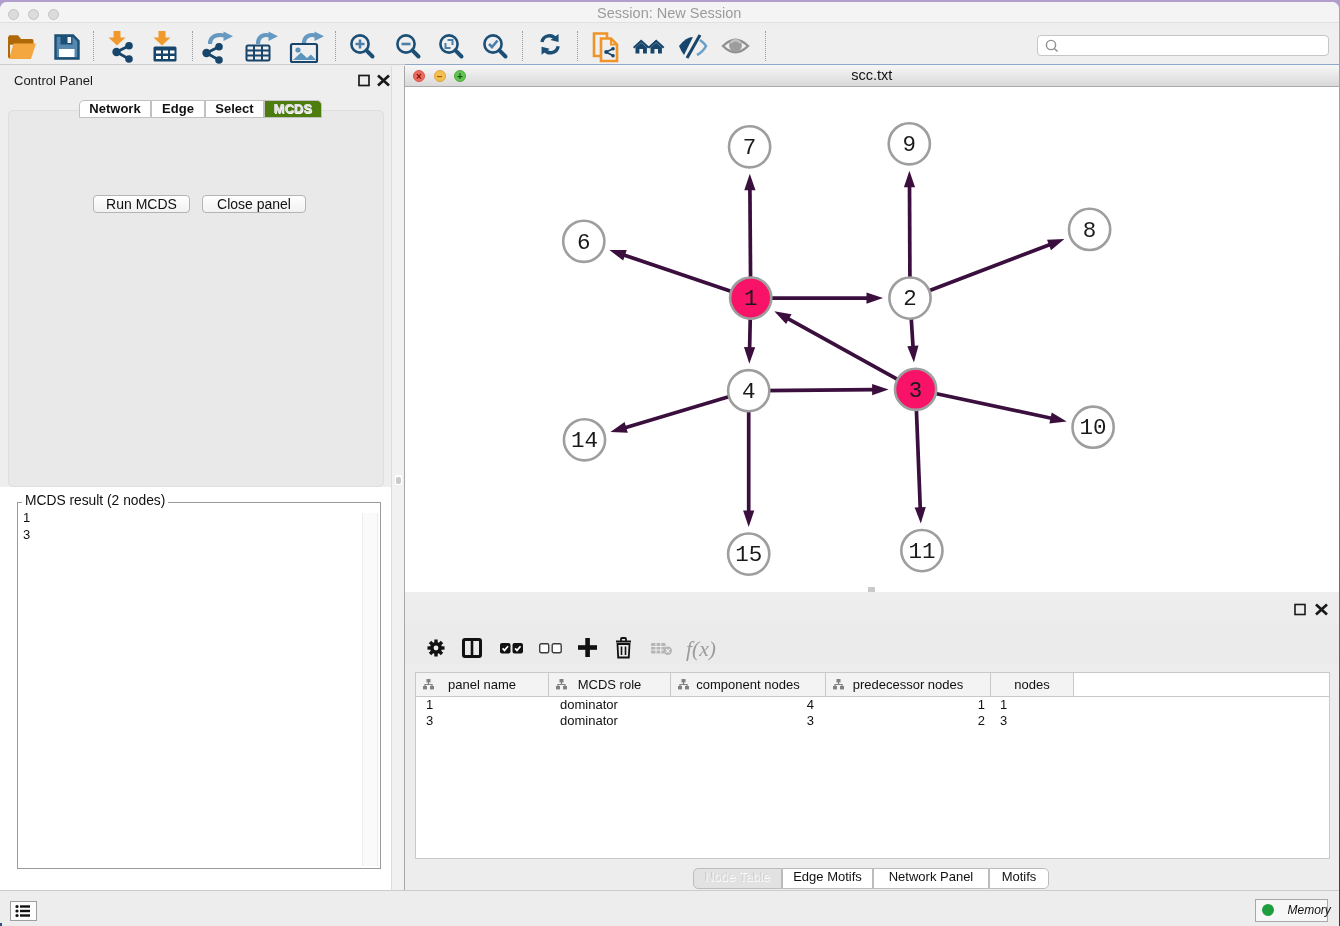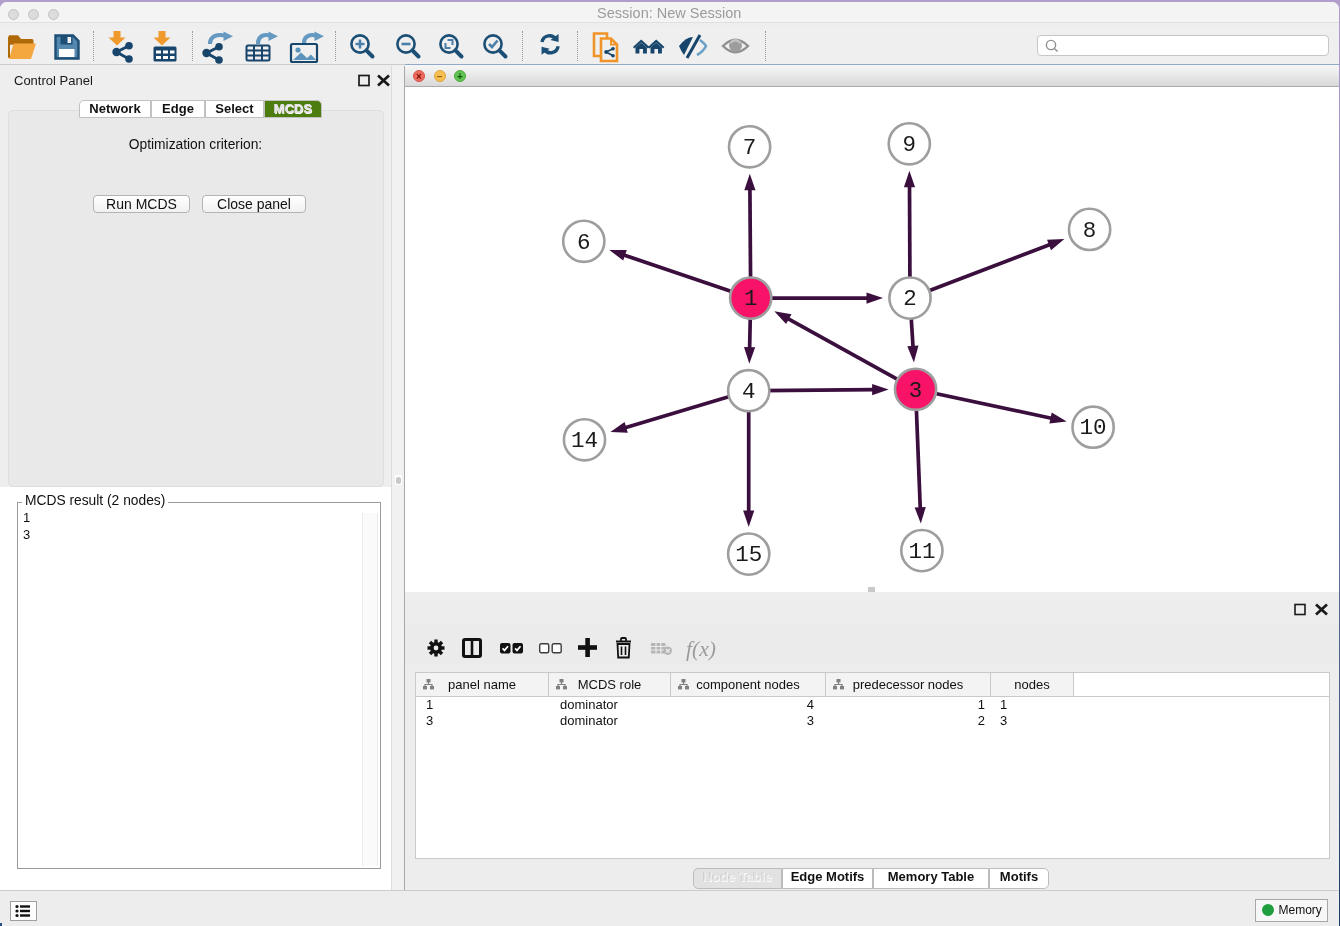--- a/index.html
+++ b/index.html
@@ -59,30 +59,30 @@
 #tpanel{position:absolute;left:405px;top:597px;width:933.5px;height:293px;background:#ededed;}
 #tptitle{position:absolute;left:12px;top:1.5px;font-size:13px;color:#1a1a1a;margin-top:24px;}
 #ttoolbar{position:absolute;left:0px;top:24px;width:100%;height:41px;background:#ebebeb;}
 #tablewrap{position:absolute;left:10px;top:73px;width:915px;height:187px;background:#fff;
  border:1px solid #c9c9c9;box-sizing:border-box;}
 .th{position:absolute;top:0;height:23px;background:#f3f3f3;border-right:1px solid #c9c9c9;
  box-sizing:border-box;font-size:13px;color:#111;text-align:center;line-height:23px;}
 #thbottom{position:absolute;left:0;top:23px;width:100%;height:0;border-top:1px solid #c9c9c9;}
 .td{position:absolute;font-size:13px;color:#111;height:17px;line-height:17px;}
 .btab{position:absolute;top:0;height:21px;box-sizing:border-box;border:1px solid #bcbcbc;
- background:#fff;font-size:13px;font-weight:bold;color:#111;text-align:center;line-height:15.5px;}
+ background:#fff;font-size:13px;font-weight:normal;color:#111;text-align:center;line-height:15.5px;}
 
 #statusbar{position:absolute;left:0;top:888px;width:100%;height:36px;background:#ededed;
  border-top:1px solid #cccccc;}
 #listbtn{position:absolute;left:10px;top:10px;width:27px;height:20px;background:#fdfdfd;
  border:1px solid #9f9f9f;box-sizing:border-box;}
 #membtn{position:absolute;right:11px;top:8px;width:73px;height:23px;background:#f7f7f7;
  border:1px solid #a8a8a8;box-sizing:border-box;font-size:12px;color:#111;}
 #memdot{position:absolute;left:6px;top:4px;width:12px;height:12px;border-radius:50%;background:#1e9e3e;}
-#memtext{position:absolute;left:23px;top:3px;}
+#memtext{position:absolute;left:32px;top:3px;font-style:italic;}
 .etched{color:#e3e3e3;text-shadow:0.5px 0.5px 0 #ffffff,-0.5px -0.5px 0 #bfbfbf;}
 </style>
 </head>
 <body>
 <div id="win">
 <div id="titlebar">
  <div class="tl" style="left:8px;"></div>
  <div class="tl" style="left:28px;"></div>
  <div class="tl" style="left:48px;"></div>
  <div id="wtitle">Session: New Session</div>
@@ -240,41 +240,41 @@
  <div id="cptitle">Control Panel</div>
  <svg class="abs" style="right:1px;top:8px" width="32" height="13" viewBox="0 0 32 13">
    <rect x="1" y="1.5" width="10" height="10" fill="none" stroke="#1a1a1a" stroke-width="1.7"></rect>
    <path d="M20 1.5 L31 11.5 M31 1.5 L20 11.5" stroke="#1a1a1a" stroke-width="2.7" fill="none"></path>
  </svg>
  <div id="tabpane"></div>
  <div class="tab" style="left:79px;width:72px;border-radius:5px 0 0 0;">Network</div>
  <div class="tab" style="left:151px;width:54px;">Edge</div>
  <div class="tab" style="left:205px;width:59px;">Select</div>
  <div class="tab etched" style="left:264px;width:58px;background:#4d7c0f;border-radius:0 5px 0 0;">MCDS</div>
- <div id="optlabel">Optimization criterion:</div>
  <div class="btn" style="left:93px;width:97px;">Run MCDS</div>
  <div class="btn" style="left:202px;width:104px;">Close panel</div>
  <div id="respanel">
    <div id="groupbox">
      <div id="grouplabel">MCDS result (2 nodes)</div>
      <div id="mcdslist">1<br>3</div>
      <div id="scrolltrack"></div>
    </div>
  </div>
 </div>
 <div id="vdivider">
       <div id="vhandle">
         <i></i>
       </div>
     </div>
 <div id="netwin">
  <div id="nettitle">
   <div class="tl2" style="left:8px;background:#ed6a5e;border:1px solid #d5554b;color:#7c1007;">×</div>
   <div class="tl2" style="left:28.5px;background:#f5bf4f;border:1px solid #deA53a;color:#925b09;">–</div>
   <div class="tl2" style="left:49px;background:#61c354;border:1px solid #51a83f;color:#12560b;">+</div>
+  <div id="nettext">scc.txt</div>
  </div>
  <div id="netcanvas">
  <svg width="933" height="505" viewBox="0 0 933 505">
   <g stroke="#3a0e3d" stroke-width="3.7">
 <line x1="345.7" y1="211.1" x2="344.9" y2="101.3"></line>
 <line x1="345.7" y1="211.1" x2="218.1" y2="167.7"></line>
 <line x1="345.7" y1="211.1" x2="463.5" y2="211.1"></line>
 <line x1="345.7" y1="211.1" x2="344.6" y2="262.2"></line>
 <line x1="505.0" y1="211.1" x2="504.5" y2="98.3"></line>
 <line x1="505.0" y1="211.1" x2="645.8" y2="157.2"></line>
@@ -437,21 +437,21 @@
   <div class="td" style="left:410px;top:23px;width:159px;text-align:right;">1</div>
   <div class="td" style="left:584px;top:23px;">1</div>
   <div class="td" style="left:10px;top:38.5px;">3</div>
   <div class="td" style="left:144px;top:38.5px;">dominator</div>
   <div class="td" style="left:255px;top:38.5px;width:143px;text-align:right;">3</div>
   <div class="td" style="left:410px;top:38.5px;width:159px;text-align:right;">2</div>
   <div class="td" style="left:584px;top:38.5px;">3</div>
  </div>
  <div class="btab etched" style="left:288px;top:268.5px;width:89px;background:#e2e2e2;border-radius:5px 0 0 5px;">Node Table</div>
  <div class="btab" style="left:377px;top:268.5px;width:91px;">Edge Motifs</div>
- <div class="btab" style="left:468px;top:268.5px;width:116px;">Memory Table</div>
+ <div class="btab" style="left:468px;top:268.5px;width:116px;">Network Panel</div>
  <div class="btab" style="left:584px;top:268.5px;width:60px;border-radius:0 5px 5px 0;">Motifs</div>
 </div>
 <div id="statusbar">
  <div id="listbtn">
   <svg width="25" height="18" viewBox="0 0 25 18">
    <circle cx="6" cy="4.5" r="1.6" fill="#111"></circle>
           <rect x="9" y="3.3" width="10" height="2.4" fill="#111"></rect>
    <circle cx="6" cy="9" r="1.6" fill="#111"></circle>
           <rect x="9" y="7.8" width="10" height="2.4" fill="#111"></rect>
    <circle cx="6" cy="13.5" r="1.6" fill="#111"></circle>

